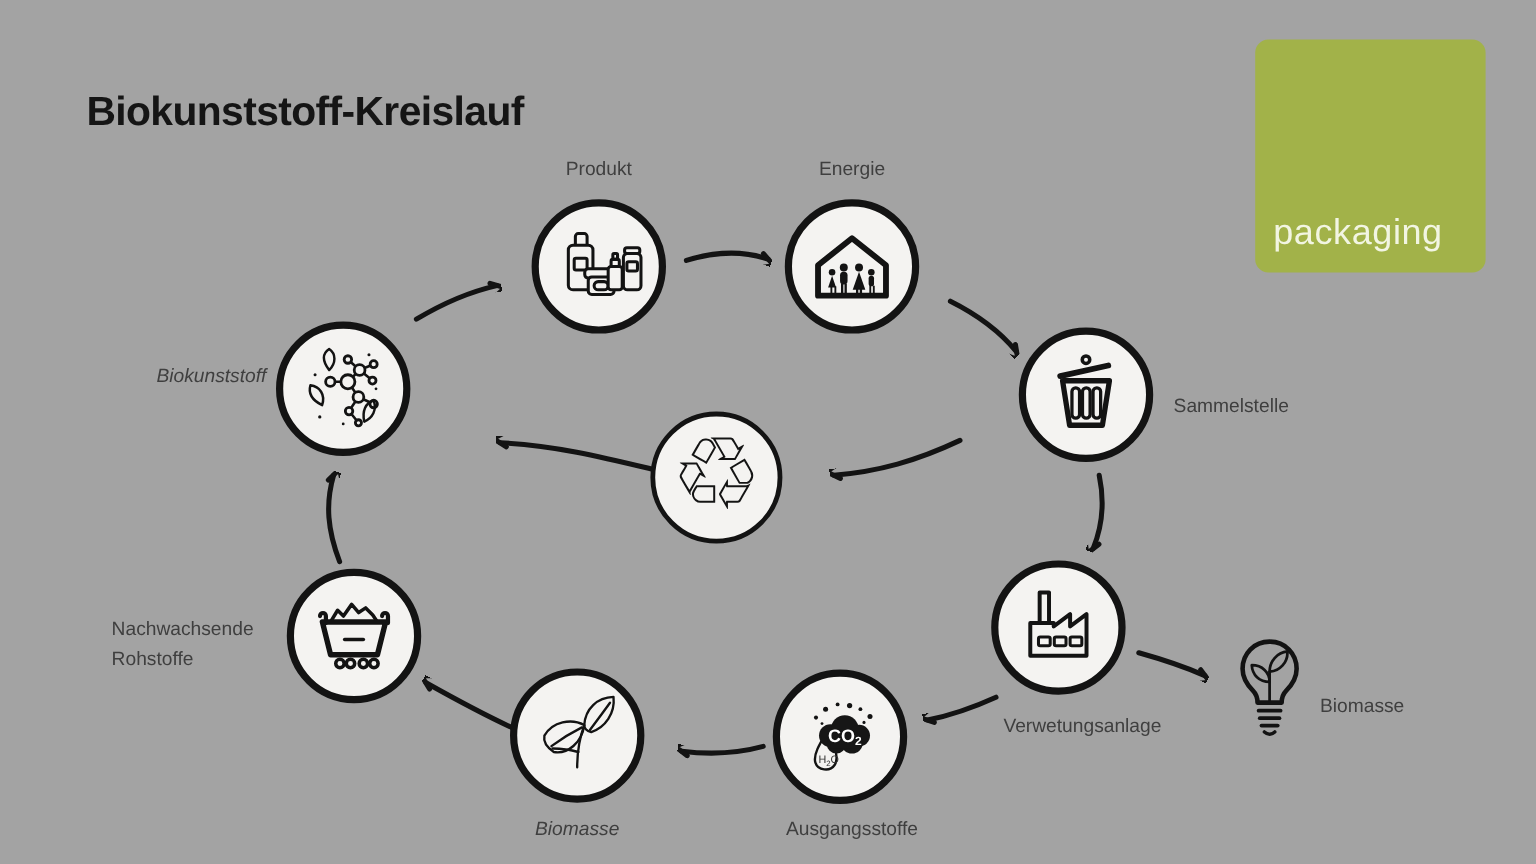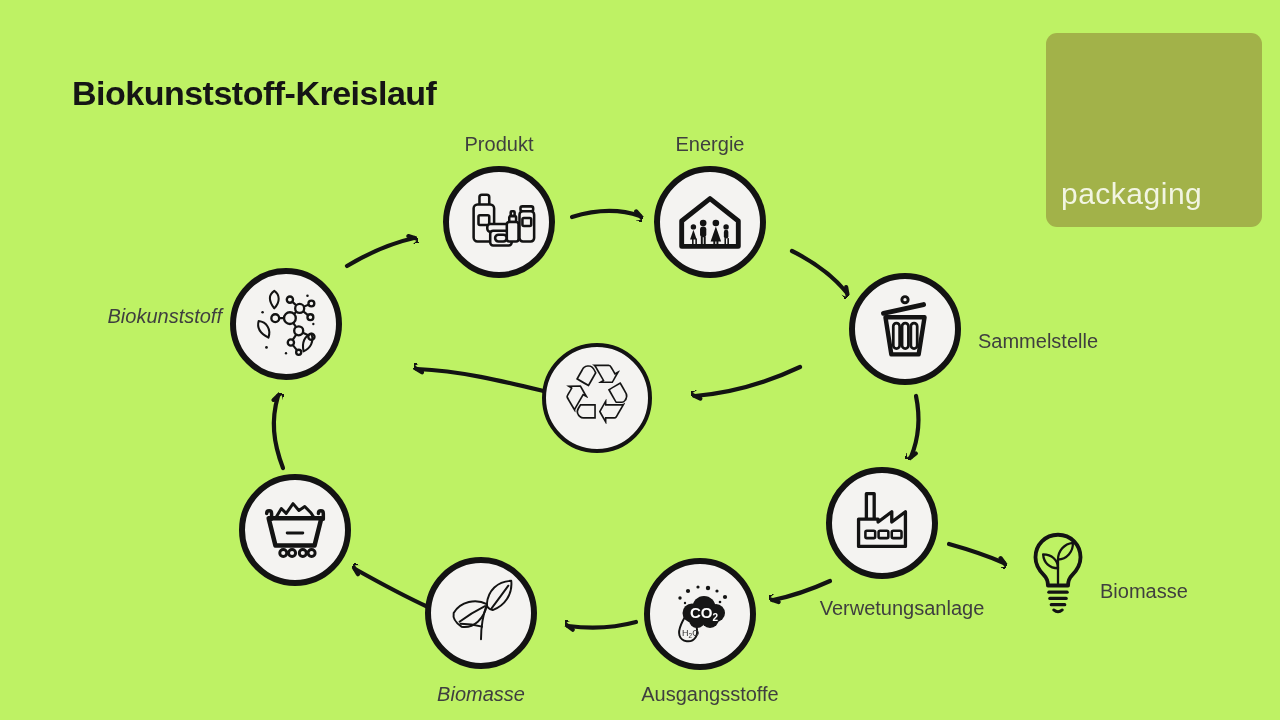--- a/index.html
+++ b/index.html
@@ -1,33 +1,33 @@
 <!DOCTYPE html>
 <html><head>
 <meta charset="utf-8">
 <style>
   html,body{margin:0;padding:0;}
   body{width:1280px;height:720px;background:#f4f3f1;font-family:"Liberation Sans",sans-serif;overflow:hidden;}
-  .stage{position:relative;width:1280px;height:720px;background:#bef264;}
+  .stage{position:relative;width:1280px;height:720px;background:#a3a3a3;}
 
   .page-title{position:absolute;left:72px;top:74px;font-size:34px;font-weight:800;color:#151515;letter-spacing:-0.5px;}
 
   
-  .logo{position:absolute;left:1046px;top:33px;width:216px;height:194px;background:#a2b249;border-radius:11px;
+  .logo{position:absolute;left:1046px;top:33px;width:192px;height:194px;background:#a2b249;border-radius:11px;
         display:flex;flex-direction:column;justify-content:flex-end;padding:0 0 16px 15px;box-sizing:border-box;}
   .logo .l1{font-size:30px;font-weight:300;color:#f2f5e2;line-height:34px;letter-spacing:0.5px;}
   .logo .l2{font-size:31px;font-weight:700;color:#ffffff;line-height:34px;letter-spacing:0.5px;}
 
   
   .node{position:absolute;box-sizing:border-box;width:112px;height:112px;border:6px solid #131313;border-radius:50%;
         background:#f4f3f1;display:flex;align-items:center;justify-content:center;}
   .node-recycle{width:110px;height:110px;border-width:4px;}
   .recycle-glyph{font-family:"DejaVu Sans",sans-serif;font-size:84px;line-height:84px;color:#141414;transform:translateY(-3px);}
 
-  .lbl{position:absolute;font-size:20px;color:#3f3f3f;}
+  .lbl{position:absolute;font-size:16px;color:#3f3f3f;}
   .lbl.center{text-align:center;}
   .lbl.right-align{text-align:right;}
   .lbl .line{display:block;line-height:25px;}
 
   svg .ink{stroke:#131313;fill:none;stroke-linecap:round;stroke-linejoin:round;}
   svg .fillink{fill:#131313;stroke:none;}
   svg .bgfill{fill:#f4f3f1;}
 </style>
 </head>
 <body>
@@ -202,20 +202,24 @@
         <path stroke-width="3.6" d="M66,25 C66,21.5 71,21.5 71,25 L71,31"></path>
         <path stroke-width="4.6" d="M15,30 L69,30 L62,58 L22,58 Z"></path>
         <path stroke-width="3" d="M34,45 L50,45"></path>
         <circle stroke-width="3" cx="30" cy="65.5" r="3.6"></circle>
         <circle stroke-width="3" cx="39" cy="65.5" r="3.6"></circle>
         <circle stroke-width="3" cx="50" cy="65.5" r="3.6"></circle>
         <circle stroke-width="3" cx="59" cy="65.5" r="3.6"></circle>
       </g>
     </svg>
   </div>
+  <div class="lbl" style="left:93px;top:512px;width:150px;">
+    <span class="line">Nachwachsende</span>
+    <span class="line">Rohstoffe</span>
+  </div>
 
   <div class="node" style="left:230px;top:268px;">
     <svg width="82" height="82" viewBox="0 0 84 84">
       <g class="ink" stroke-width="2.2">
         <path d="M46,17 L56,26 M56,26 L46,36 M56,26 L68,21 M56,26 L67,35 M46,36 L31,36 M46,36 L55,49 M55,49 L68,55 M55,49 L47,61 M47,61 L55,71"></path>
       </g>
       <g class="ink bgfill" stroke-width="2.4">
         <circle cx="46" cy="17" r="3.2"></circle>
         <circle cx="56" cy="26" r="4.6"></circle>
         <circle cx="46" cy="36" r="6"></circle>

